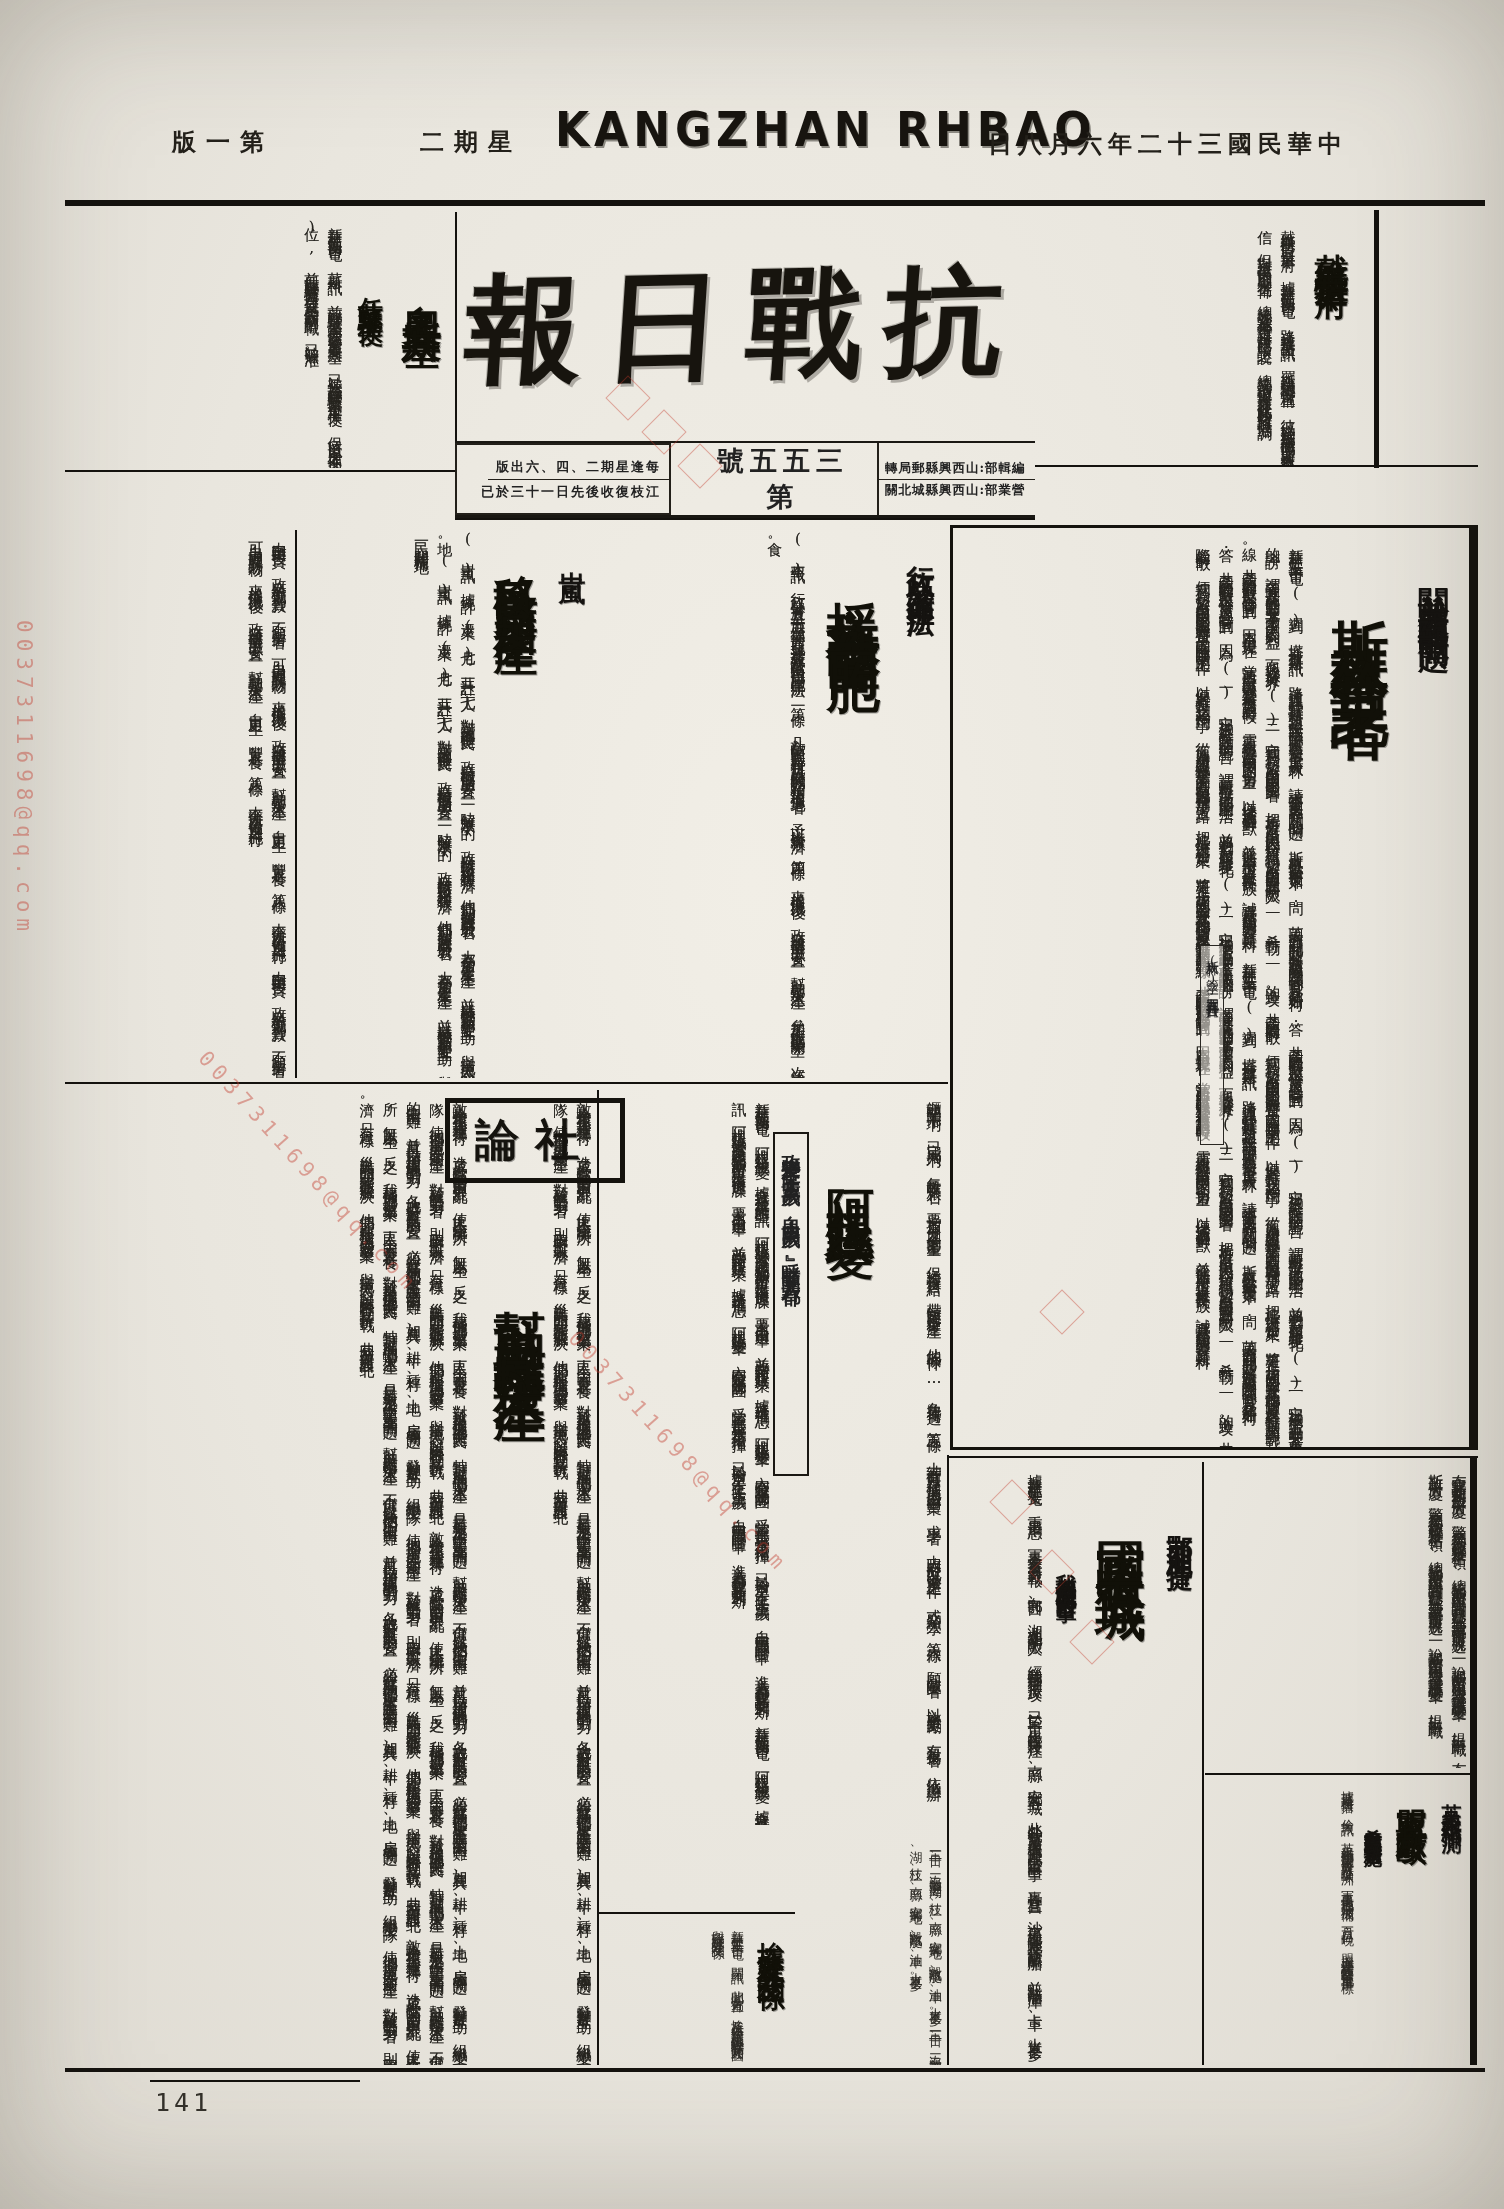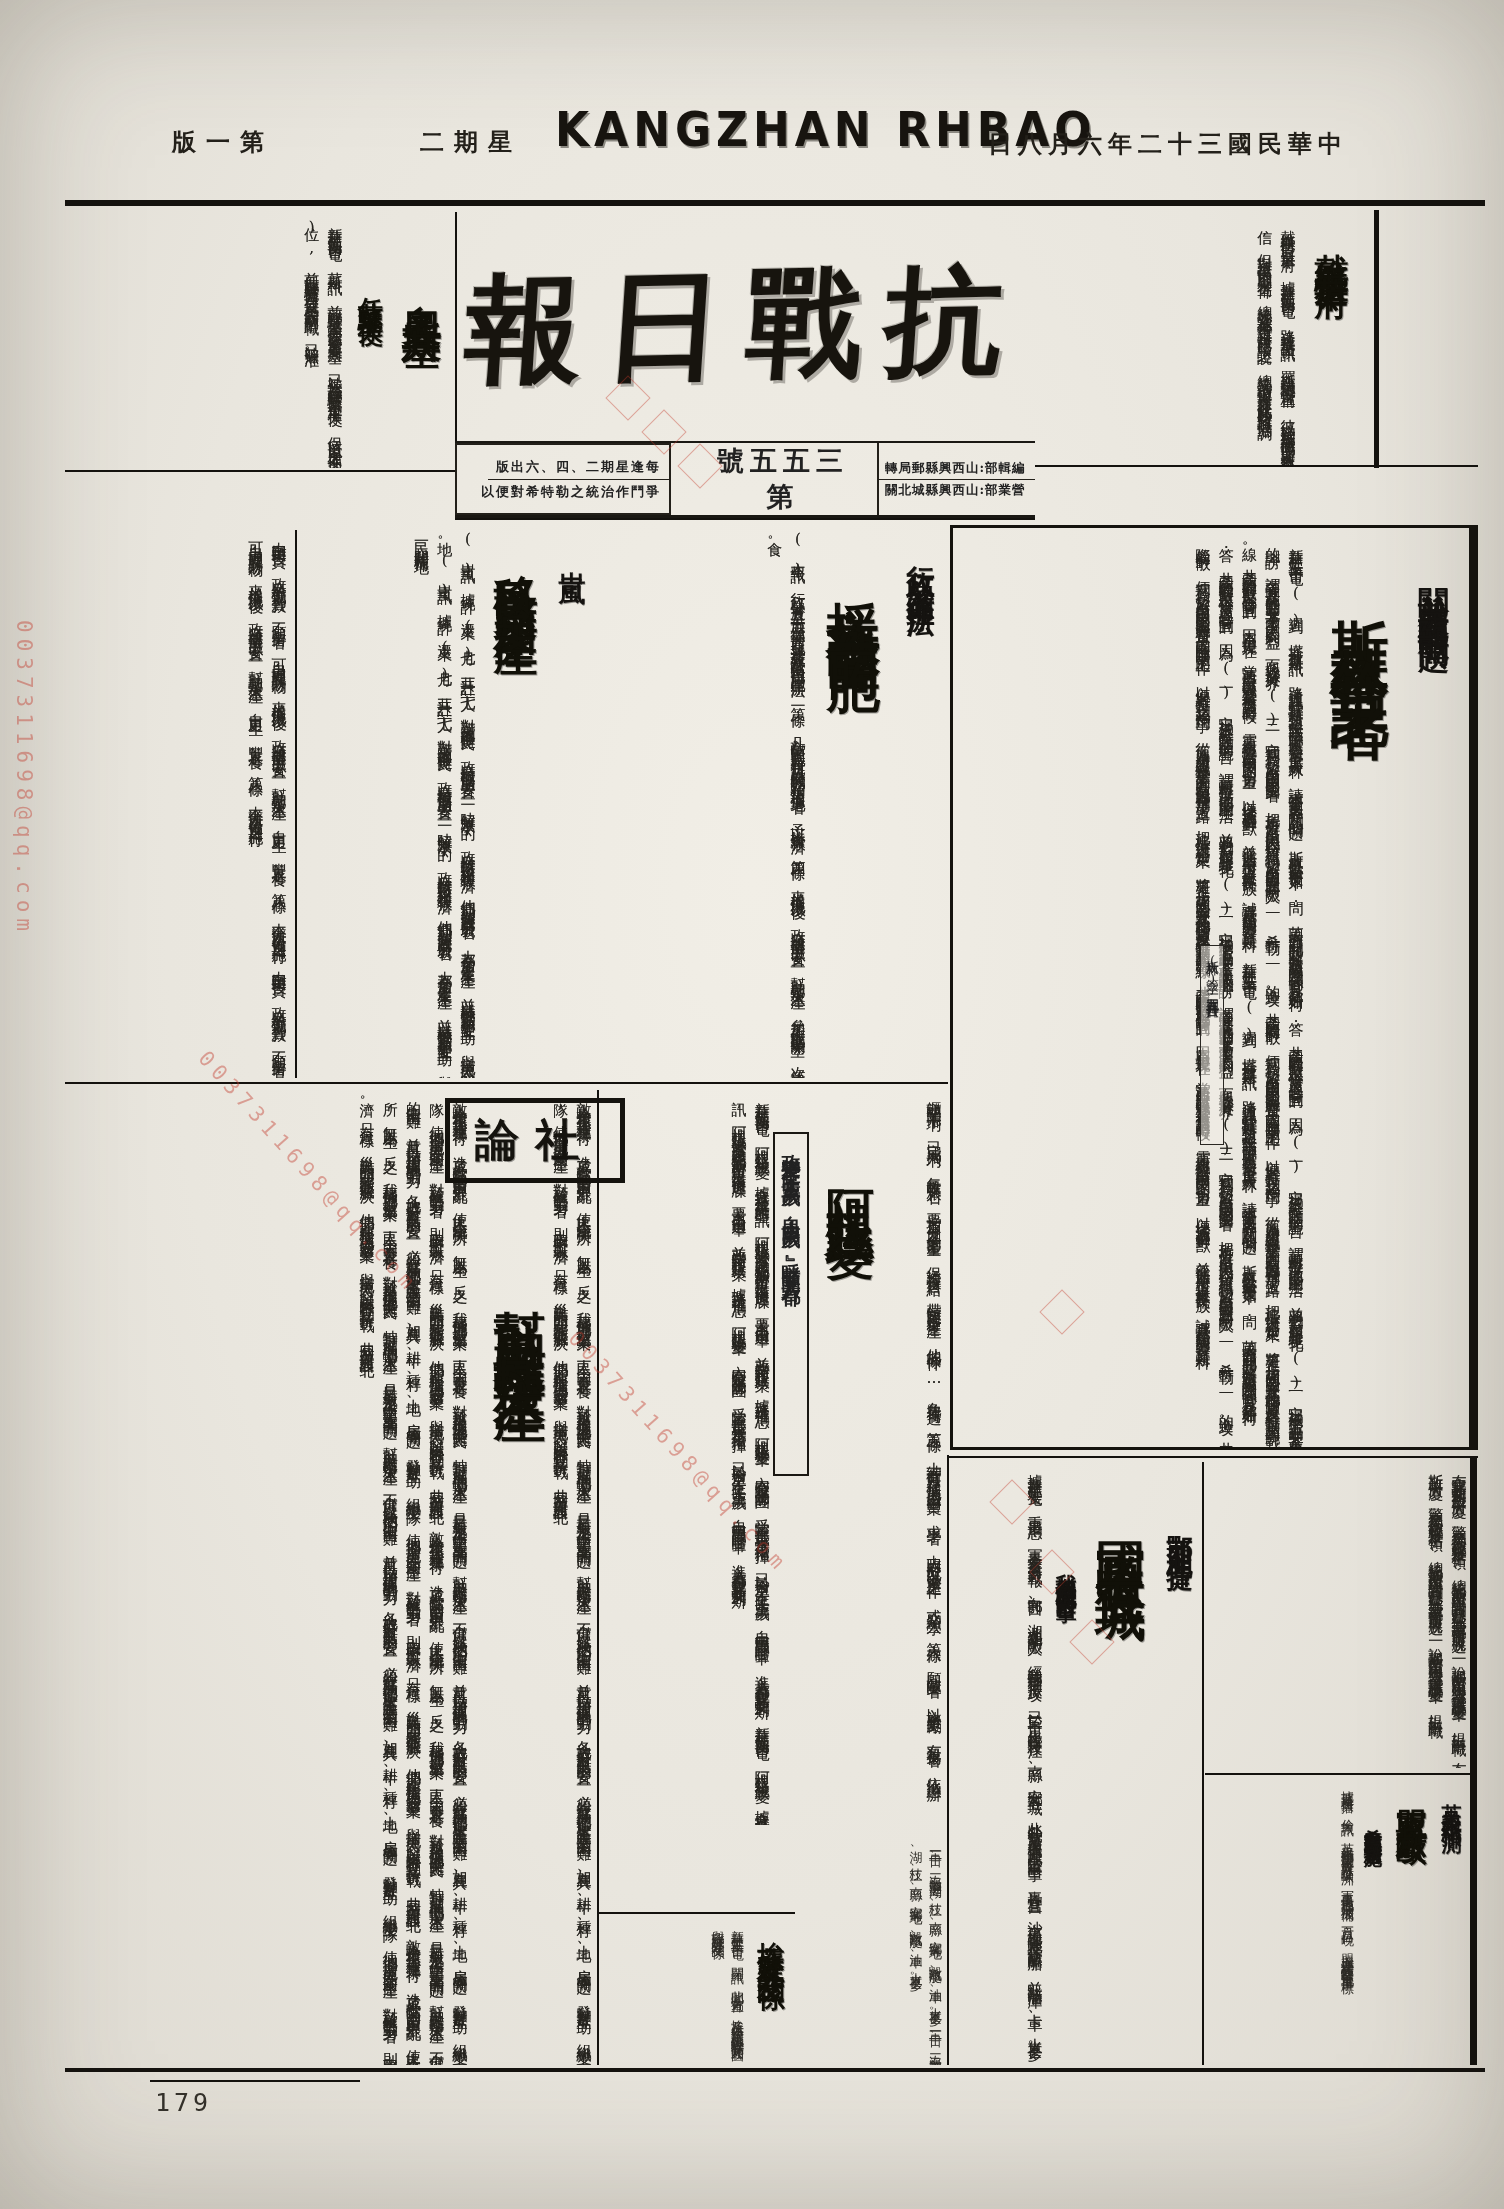--- a/index.html
+++ b/index.html
@@ -58,21 +58,21 @@
   </div>
   <div class="vline" style="left:455px;top:212px;width:2px;height:258px;"></div>
 
   <div class="abs" style="left:465px;top:212px;width:560px;height:228px;display:flex;align-items:center;justify-content:center;">
     <div id="masthead-callig">報日戰抗</div>
   </div>
 
   <div class="abs" id="issue-box" style="left:455px;top:441px;width:580px;height:72px;">
     <div class="cell sched" style="width:212px;">
       <div>版出六、四、二期星逢每</div>
-      <div>以便對希特勒之統治作鬥爭</div>
+      <div>已於三十一日先後收復枝江</div>
     </div>
     <div class="cell issue-no" style="width:160px;padding-left:32px;">號五五三第</div>
     <div class="cell depts" style="flex:1;">
       <div>轉局郵縣興西山:部輯編</div>
       <div>關北城縣興西山:部業營</div>
     </div>
   </div>
 
   <div class="art" style="left:1035px;top:218px;width:330px;height:247px;">
     <div class="ttl" style="font-size:34px;letter-spacing:6px;padding-top:8px;margin:0 10px;">戴維斯返華府</div>
@@ -150,21 +150,21 @@
   <div class="art" style="left:1205px;top:1780px;width:265px;height:285px;">
     <div class="kick" style="font-size:20px;padding-top:8px;margin:0 4px;">英美報紙預測</div>
     <div class="ttl" style="font-size:31px;letter-spacing:4px;padding-top:4px;margin:0 6px;">盟軍將於六月攻歐</div>
     <div class="kick" style="font-size:18px;letter-spacing:2px;padding-top:34px;margin:0 4px;">希魔對巴爾幹採緊急措施</div>
     <div class="body-sm">據莫斯科廣播,倫敦訊,英美報紙預測盟軍將於六月進攻歐洲,軍事要地現均嚴加戒備。六月一日晚,盟機亦連續轟炸西歐各地軍事目標。</div>
   </div>
   <div class="vline" style="left:1470px;top:1456px;width:7px;height:609px;"></div>
 
   <div class="hline" style="left:65px;top:2068px;width:1420px;height:4px;"></div>
   <div class="hline" style="left:150px;top:2080px;width:210px;height:2px;"></div>
-  <div class="abs" id="page-num" style="left:155px;top:2088px;">179</div>
+  <div class="abs" id="page-num" style="left:155px;top:2088px;">141</div>
 
   <div class="wm" style="left:36px;top:620px;transform:rotate(90deg);transform-origin:left top;">0037311698@qq.com</div>
   <div class="wm" style="left:150px;top:1160px;transform:rotate(48deg);">0037311698@qq.com</div>
   <div class="wm" style="left:520px;top:1440px;transform:rotate(48deg);">0037311698@qq.com</div>
   <div class="diamond" style="left:612px;top:382px;"></div>
   <div class="diamond" style="left:648px;top:416px;"></div>
   <div class="diamond" style="left:684px;top:450px;"></div>
   <div class="diamond" style="left:996px;top:1486px;"></div>
   <div class="diamond" style="left:1036px;top:1556px;"></div>
   <div class="diamond" style="left:1076px;top:1626px;"></div>

